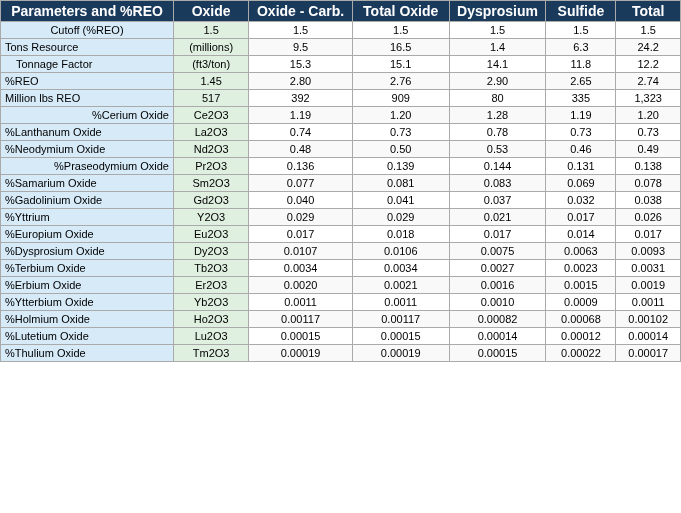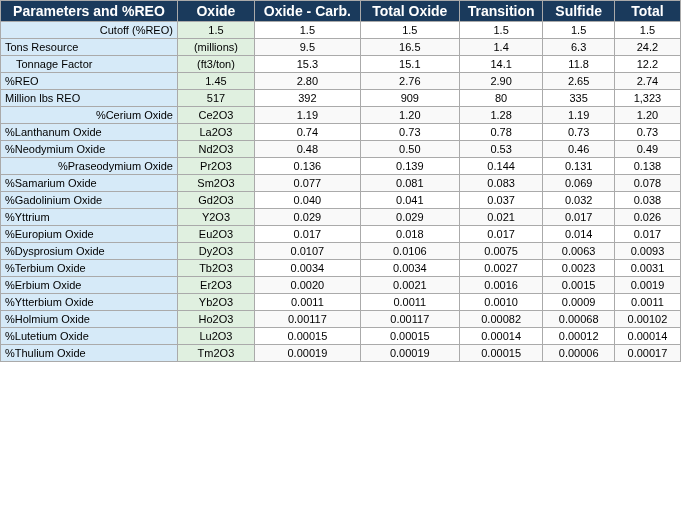--- a/index.html
+++ b/index.html
@@ -73,28 +73,28 @@
 </head>
 <body>
 
 <table>
   <thead>
     <tr id="header-row">
     <th class="col-param">Parameters and %REO</th>
         <th class="col-oxide">Oxide</th>
         <th class="col-oxide-carb">Oxide - Carb.</th>
         <th class="col-total-oxide">Total Oxide</th>
-        <th class="col-transition">Transition</th>
+        <th class="col-transition">Dysprosium</th>
         <th class="col-sulfide">Sulfide</th>
         <th class="col-total">Total</th>
       </tr>
   </thead>
   <tbody id="table-body">
   <tr>
-        <td style="text-align: right; margin-top: 28px;">Cutoff (%REO)</td>
+        <td style="text-align: center; margin-top: 28px;">Cutoff (%REO)</td>
         <td>1.5</td>
         <td>1.5</td>
         <td>1.5</td>
         <td>1.5</td>
         <td>1.5</td>
         <td>1.5</td>
       </tr>
       <tr>
         <td style="text-align: left;">Tons Resource</td>
         <td>(millions)</td>
@@ -256,17 +256,17 @@
         <td>0.00014</td>
         <td>0.00012</td>
         <td>0.00014</td>
       </tr>
       <tr>
         <td style="text-align: left;">%Thulium Oxide</td>
         <td>Tm2O3</td>
         <td>0.00019</td>
         <td>0.00019</td>
         <td>0.00015</td>
-        <td>0.00006</td>
+        <td>0.00022</td>
         <td>0.00017</td>
       </tr>
     </tbody>
 </table>
 
 </body></html>

